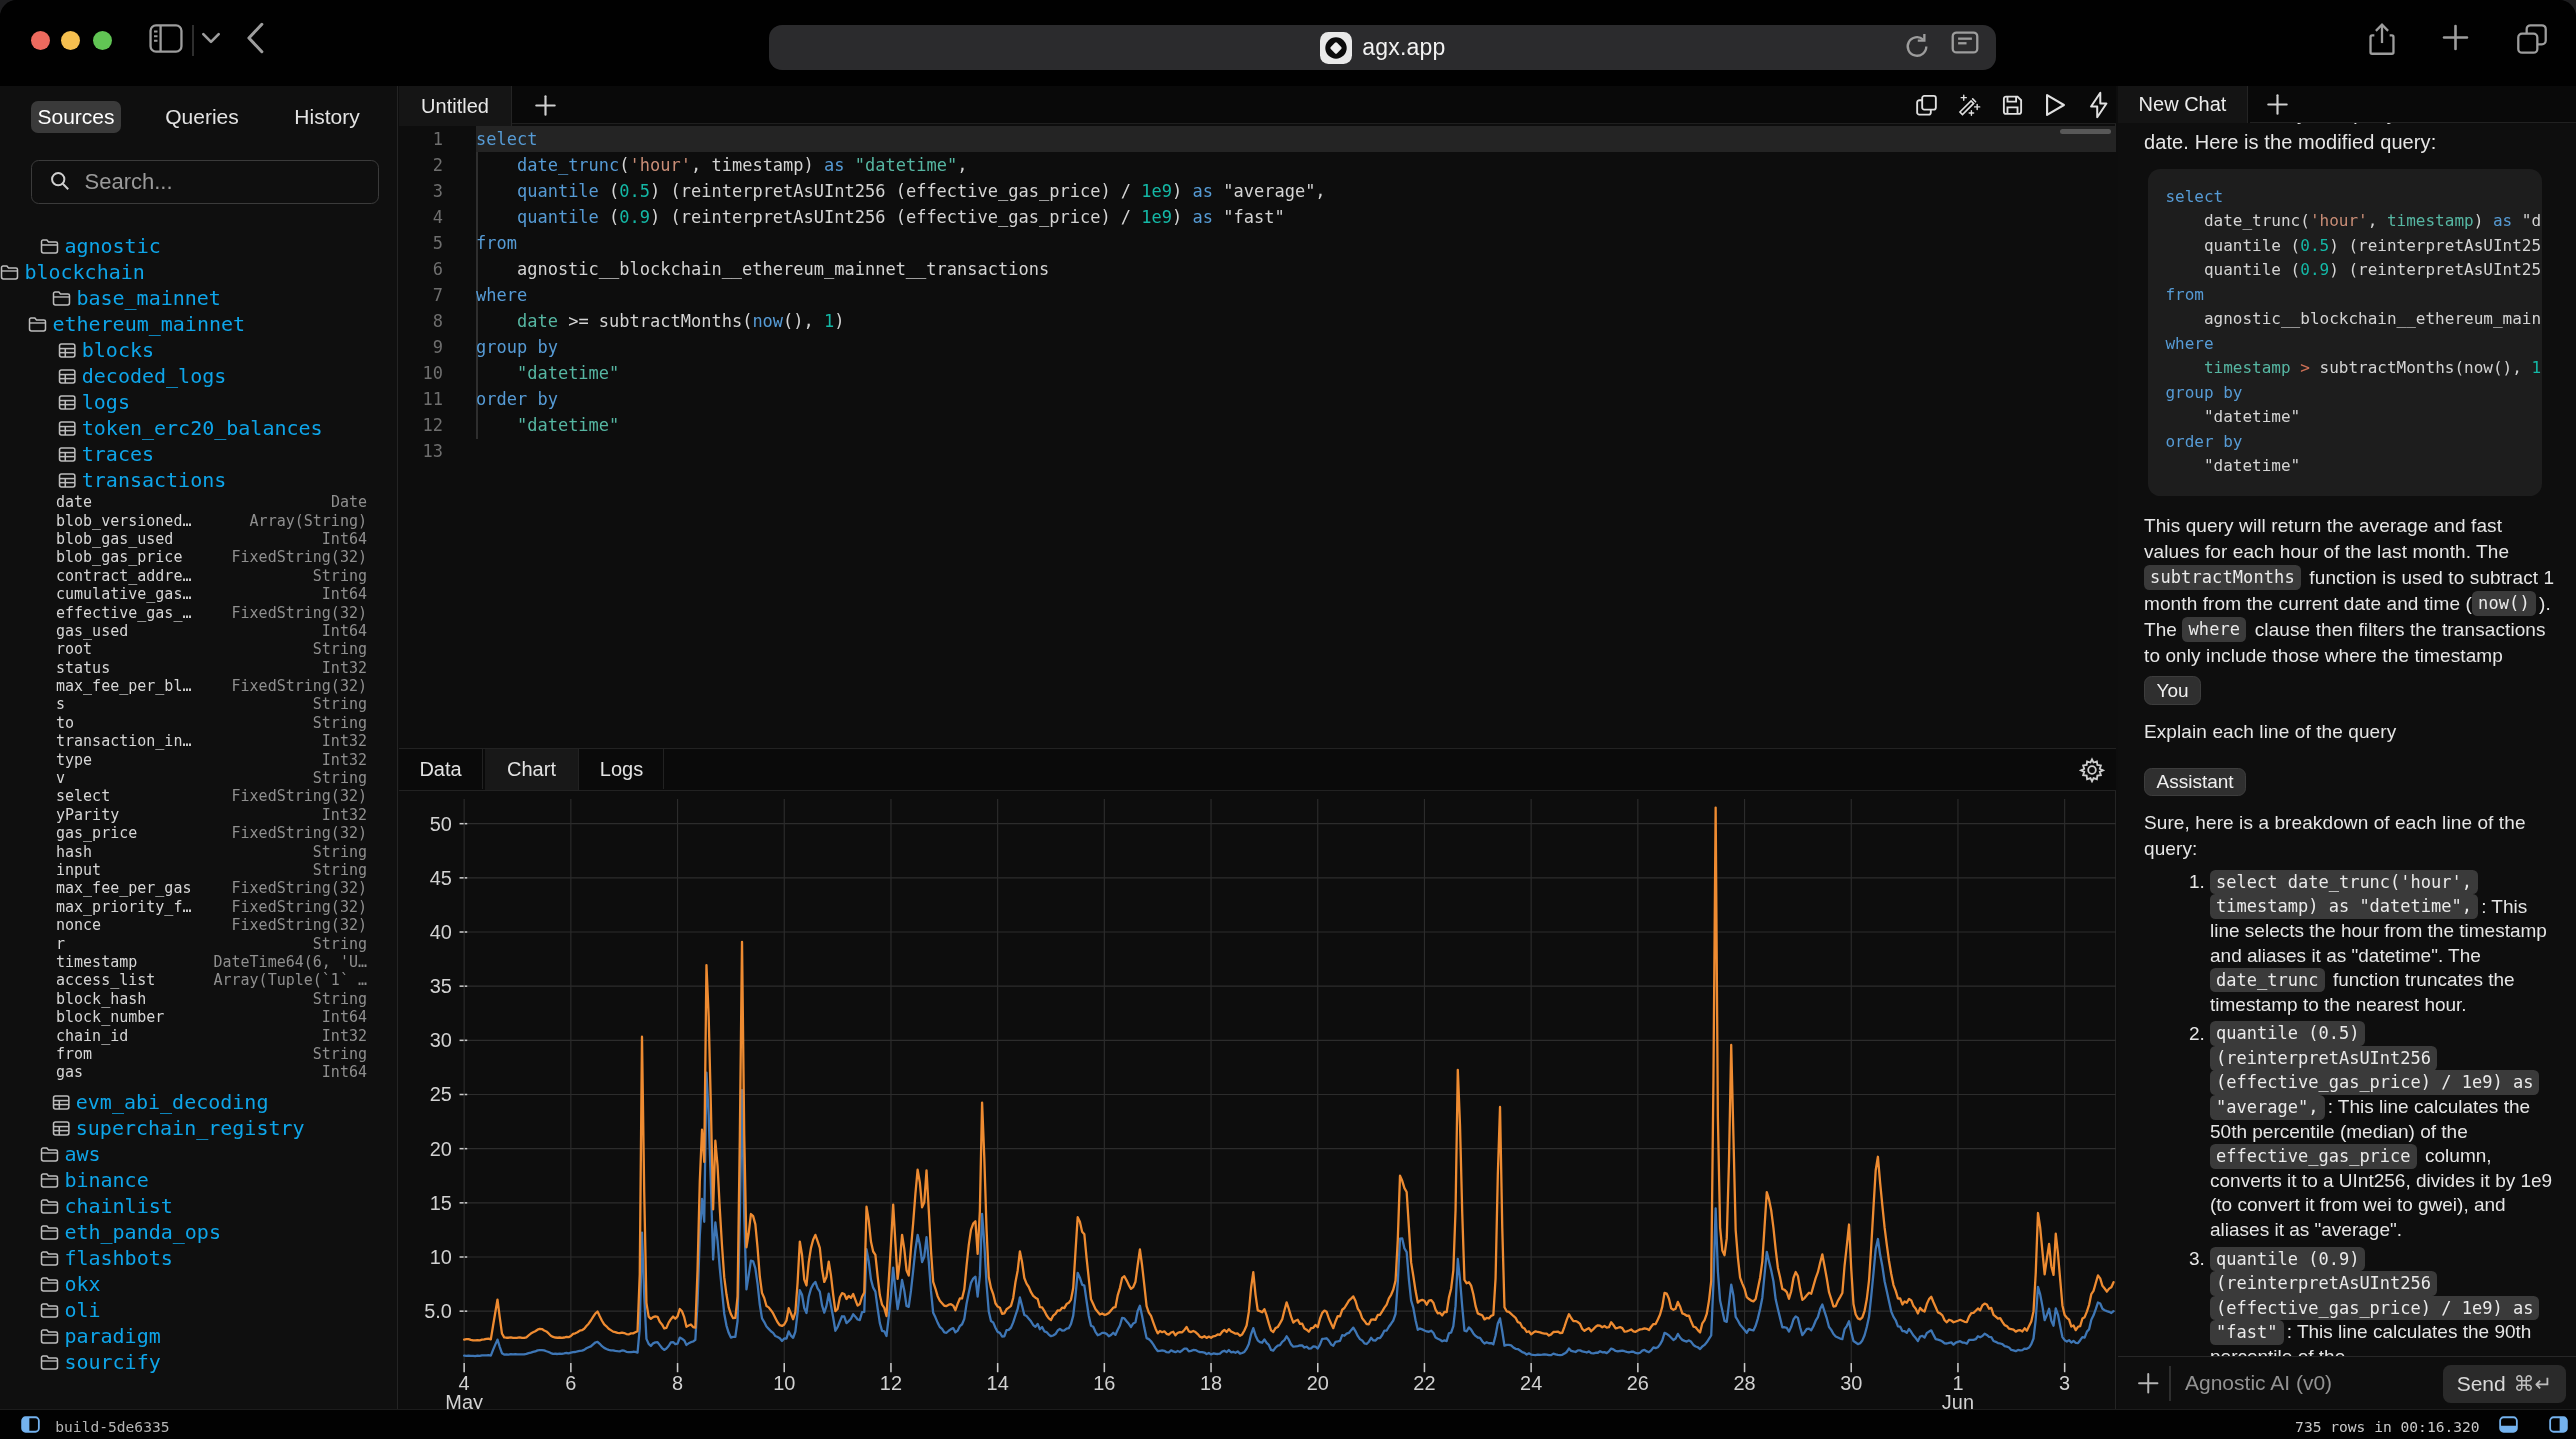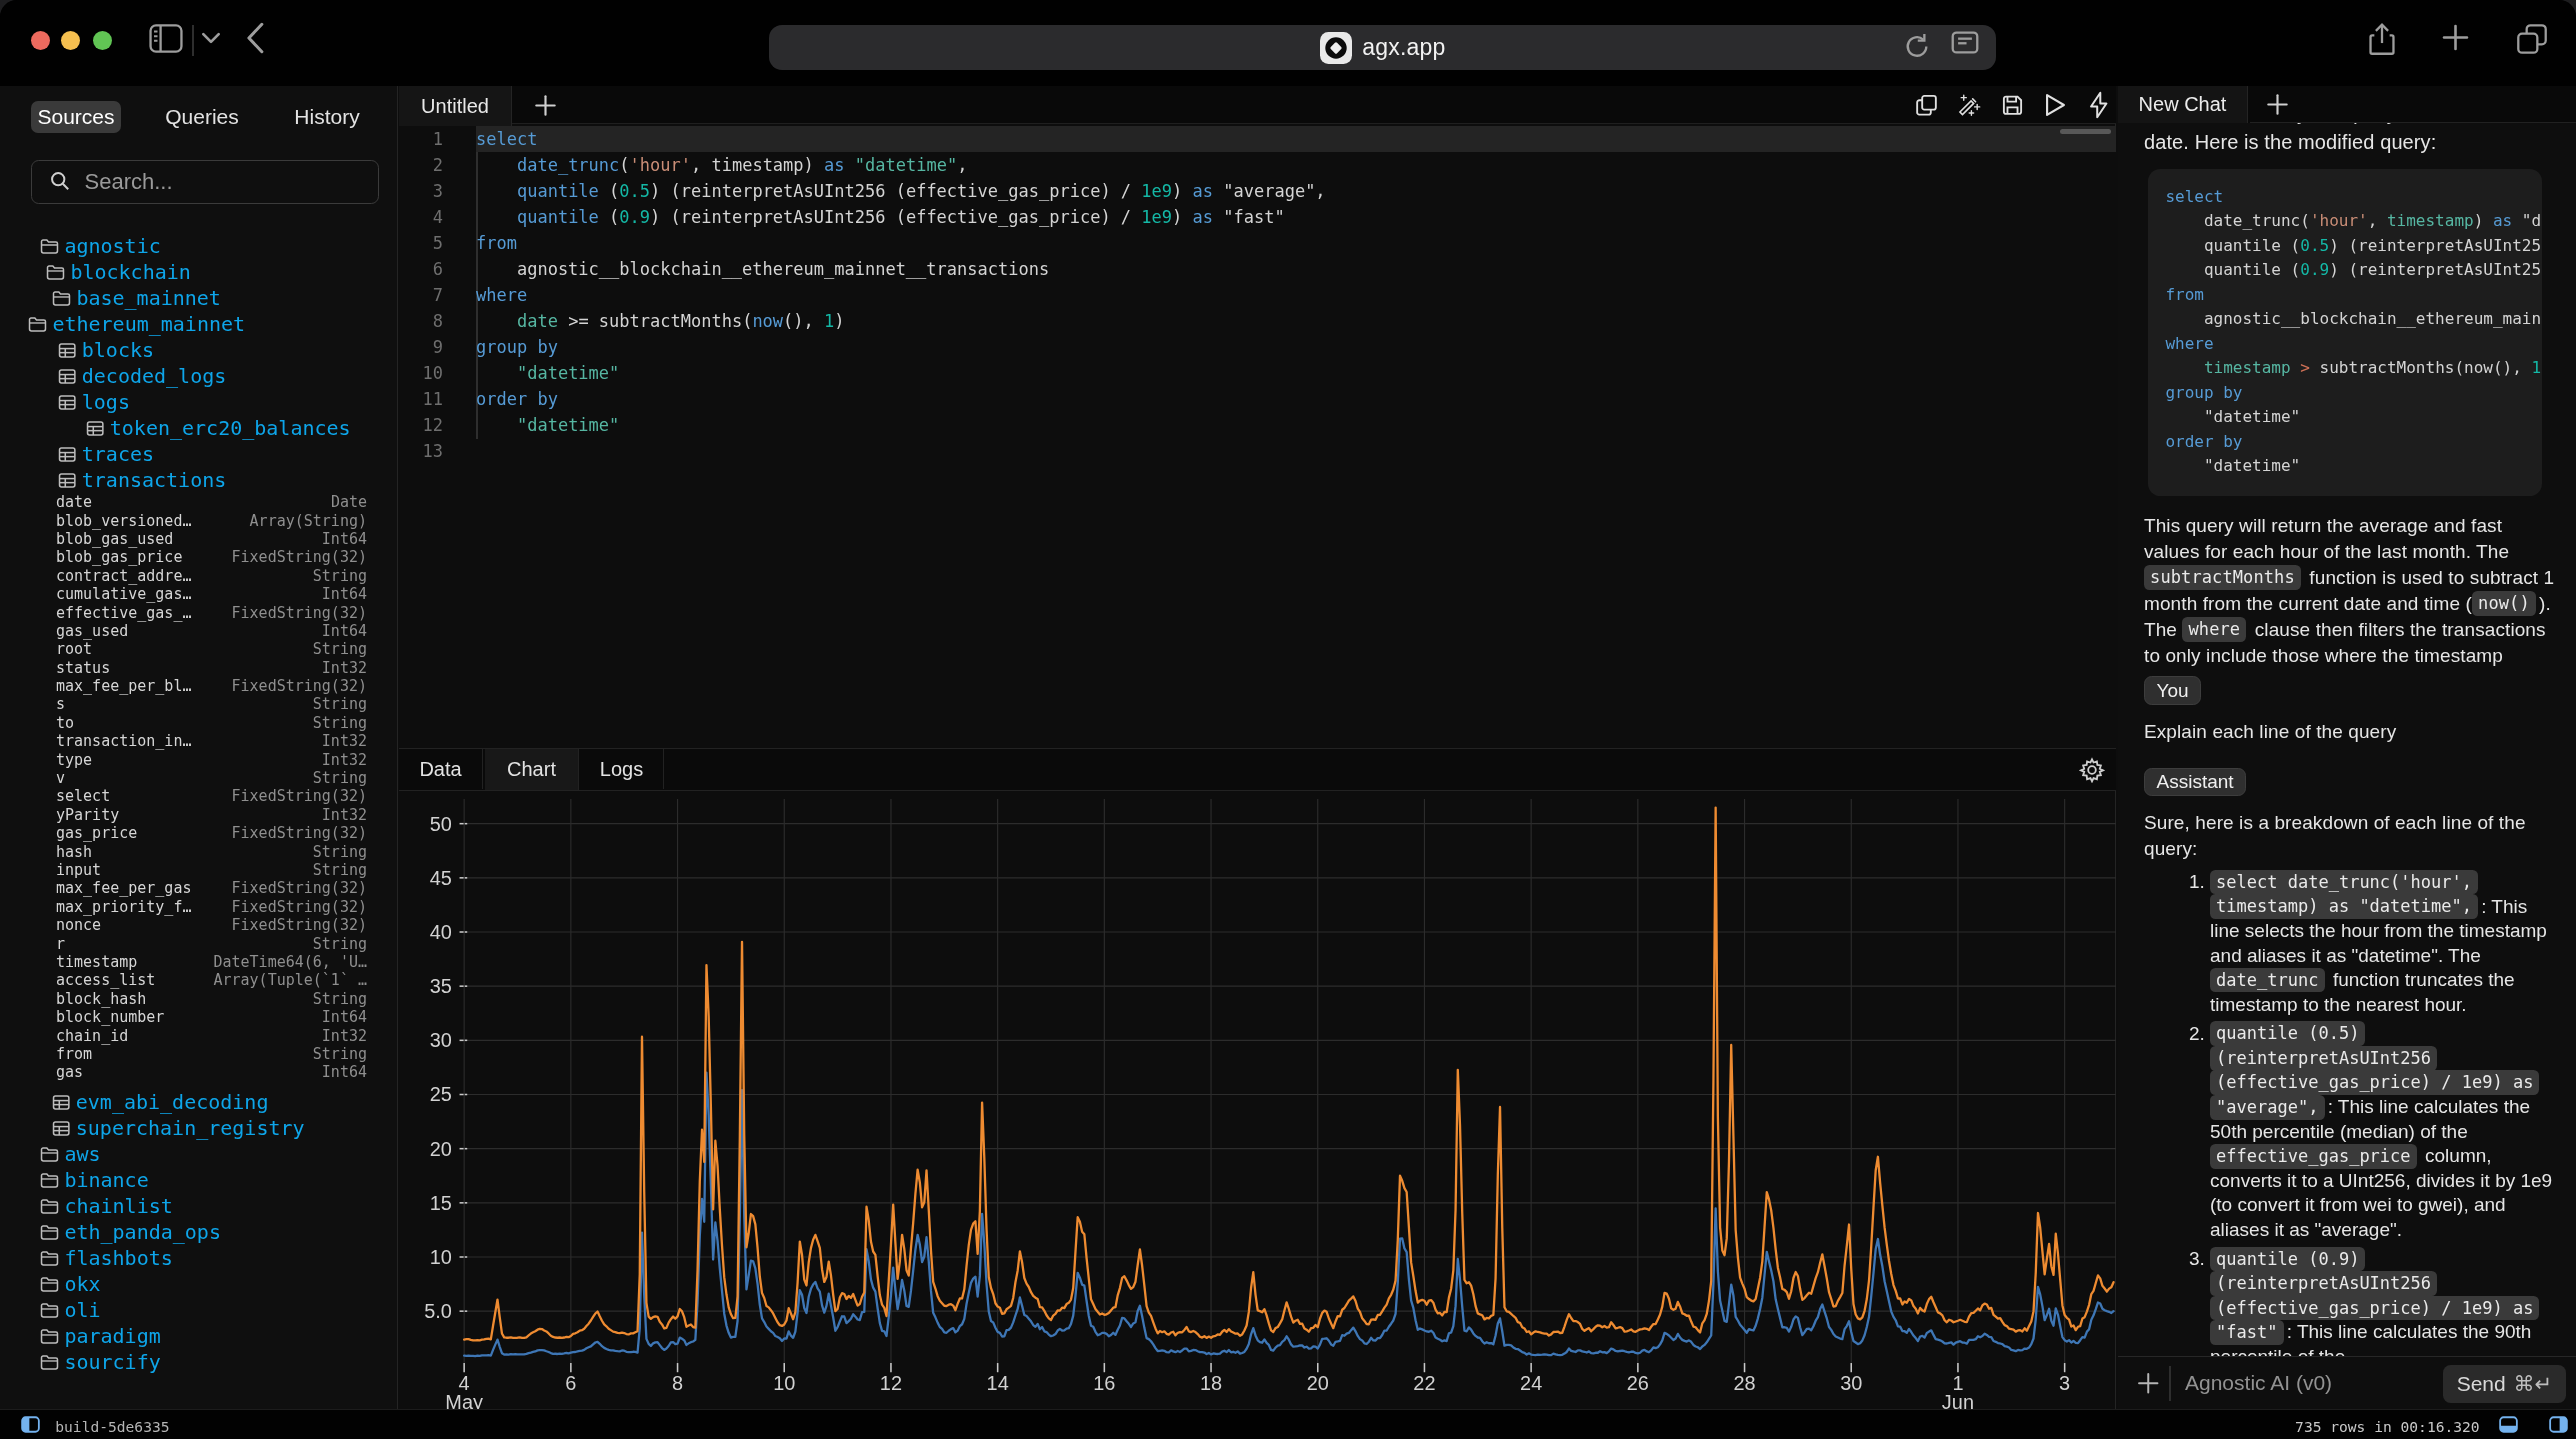--- a/index.html
+++ b/index.html
@@ -171,21 +171,21 @@
             <circle cx="12" cy="12" r="8"></circle>
             <line x1="18" y1="18" x2="25" y2="25"></line>
           </svg></span>
       <span class="ph" data-name="search-placeholder">Search...</span>
     </div>
     <div id="tree" data-name="source-tree">
         <div class="titem" data-name="tree-item-agnostic" style="padding-left: 40px;"><span class="tic" data-name="folder-icon"><svg width="19" height="17" viewBox="0 0 25 22" fill="none" stroke="currentColor" stroke-width="2">
               <path d="M2 6 V4.5 A2 2 0 0 1 4 2.5 h5 l2.2 2.6 H21 a2 2 0 0 1 2 2 V17 a2.5 2.5 0 0 1-2.5 2.5 h-16 A2.5 2.5 0 0 1 2 17 Z"></path>
               <path d="M2 9 h21" stroke-width="1.8"></path>
             </svg></span><span data-name="tree-item-label">agnostic</span></div>
-        <div class="titem" data-name="tree-item-blockchain" style="padding-left: 46px;"><span class="tic" data-name="folder-icon"><svg width="19" height="17" viewBox="0 0 25 22" fill="none" stroke="currentColor" stroke-width="2">
+        <div class="titem" data-name="tree-item-blockchain" style=""><span class="tic" data-name="folder-icon"><svg width="19" height="17" viewBox="0 0 25 22" fill="none" stroke="currentColor" stroke-width="2">
               <path d="M2 6 V4.5 A2 2 0 0 1 4 2.5 h5 l2.2 2.6 H21 a2 2 0 0 1 2 2 V17 a2.5 2.5 0 0 1-2.5 2.5 h-16 A2.5 2.5 0 0 1 2 17 Z"></path>
               <path d="M2 9 h21" stroke-width="1.8"></path>
             </svg></span><span data-name="tree-item-label">blockchain</span></div>
         <div class="titem" data-name="tree-item-base_mainnet" style="padding-left: 52px;"><span class="tic" data-name="folder-icon"><svg width="19" height="17" viewBox="0 0 25 22" fill="none" stroke="currentColor" stroke-width="2">
               <path d="M2 6 V4.5 A2 2 0 0 1 4 2.5 h5 l2.2 2.6 H21 a2 2 0 0 1 2 2 V17 a2.5 2.5 0 0 1-2.5 2.5 h-16 A2.5 2.5 0 0 1 2 17 Z"></path>
               <path d="M2 9 h21" stroke-width="1.8"></path>
             </svg></span><span data-name="tree-item-label">base_mainnet</span></div>
         <div class="titem" data-name="tree-item-ethereum_mainnet" style="padding-left: 28px;"><span class="tic" data-name="folder-icon"><svg width="19" height="17" viewBox="0 0 25 22" fill="none" stroke="currentColor" stroke-width="2">
               <path d="M2 6 V4.5 A2 2 0 0 1 4 2.5 h5 l2.2 2.6 H21 a2 2 0 0 1 2 2 V17 a2.5 2.5 0 0 1-2.5 2.5 h-16 A2.5 2.5 0 0 1 2 17 Z"></path>
               <path d="M2 9 h21" stroke-width="1.8"></path>
@@ -201,21 +201,21 @@
               <line x1="2" y1="8.5" x2="22" y2="8.5"></line>
               <line x1="2" y1="13.8" x2="22" y2="13.8"></line>
               <line x1="9.5" y1="8.5" x2="9.5" y2="19.5"></line>
             </svg></span><span data-name="tree-item-label">decoded_logs</span></div>
         <div class="titem" data-name="tree-item-logs" style="padding-left: 58px;"><span class="tic" data-name="table-icon"><svg width="18.4" height="17" viewBox="0 0 24 22" fill="none" stroke="currentColor" stroke-width="2">
               <rect x="2" y="2.5" width="20" height="17" rx="2.5"></rect>
               <line x1="2" y1="8.5" x2="22" y2="8.5"></line>
               <line x1="2" y1="13.8" x2="22" y2="13.8"></line>
               <line x1="9.5" y1="8.5" x2="9.5" y2="19.5"></line>
             </svg></span><span data-name="tree-item-label">logs</span></div>
-        <div class="titem" data-name="tree-item-token_erc20_balances" style="padding-left: 86px;"><span class="tic" data-name="table-icon"><svg width="18.4" height="17" viewBox="0 0 24 22" fill="none" stroke="currentColor" stroke-width="2">
+        <div class="titem" data-name="tree-item-token_erc20_balances" style="padding-left: 58px;"><span class="tic" data-name="table-icon"><svg width="18.4" height="17" viewBox="0 0 24 22" fill="none" stroke="currentColor" stroke-width="2">
               <rect x="2" y="2.5" width="20" height="17" rx="2.5"></rect>
               <line x1="2" y1="8.5" x2="22" y2="8.5"></line>
               <line x1="2" y1="13.8" x2="22" y2="13.8"></line>
               <line x1="9.5" y1="8.5" x2="9.5" y2="19.5"></line>
             </svg></span><span data-name="tree-item-label">token_erc20_balances</span></div>
         <div class="titem" data-name="tree-item-traces" style="padding-left: 58px;"><span class="tic" data-name="table-icon"><svg width="18.4" height="17" viewBox="0 0 24 22" fill="none" stroke="currentColor" stroke-width="2">
               <rect x="2" y="2.5" width="20" height="17" rx="2.5"></rect>
               <line x1="2" y1="8.5" x2="22" y2="8.5"></line>
               <line x1="2" y1="13.8" x2="22" y2="13.8"></line>
               <line x1="9.5" y1="8.5" x2="9.5" y2="19.5"></line>

